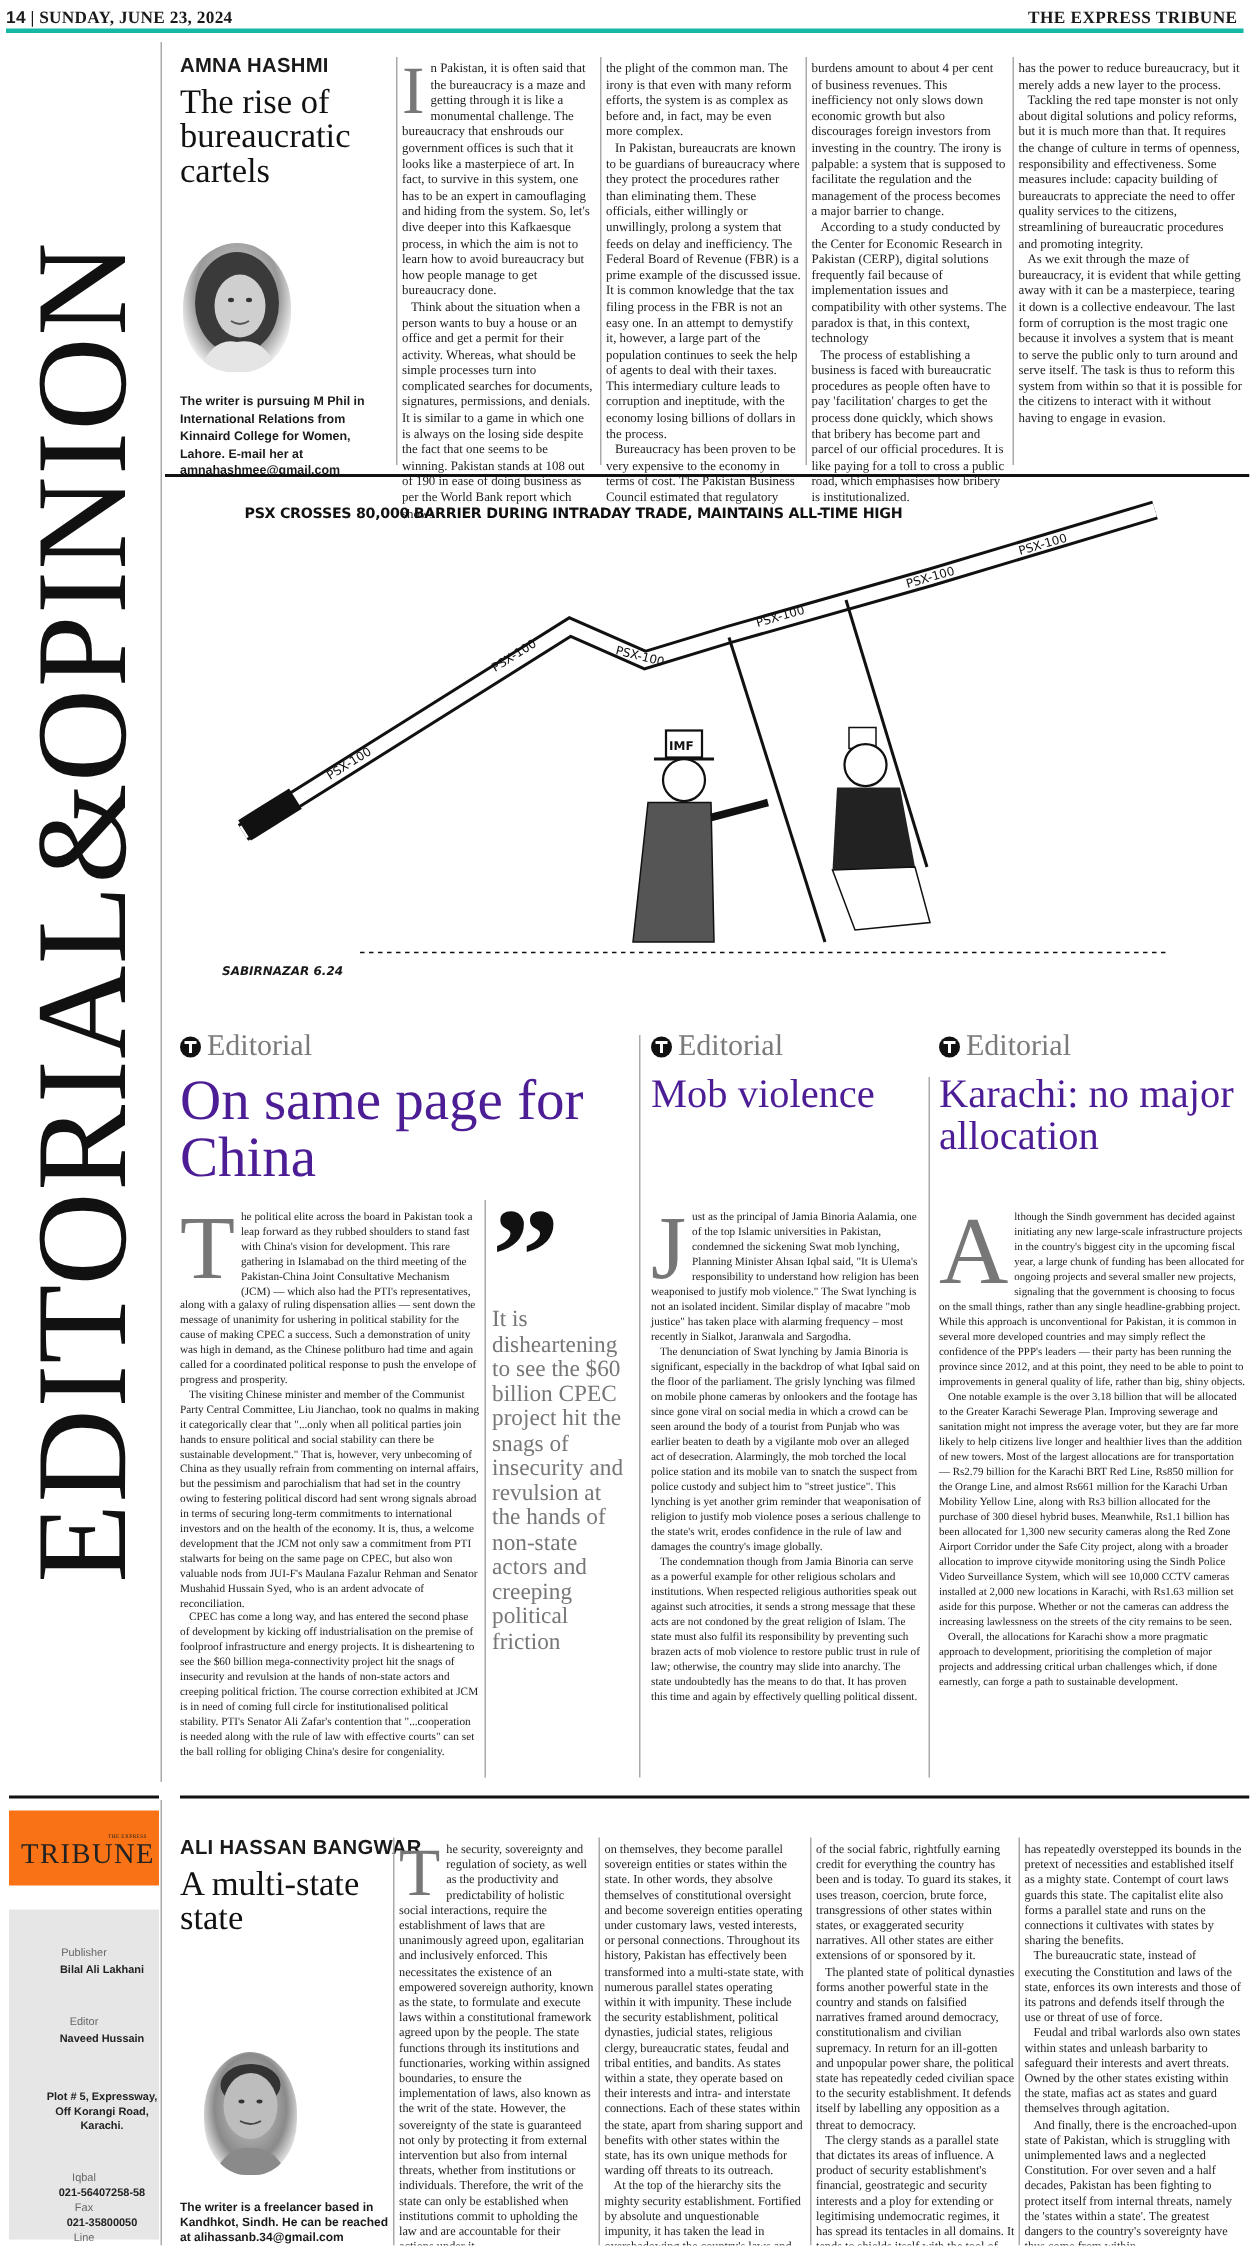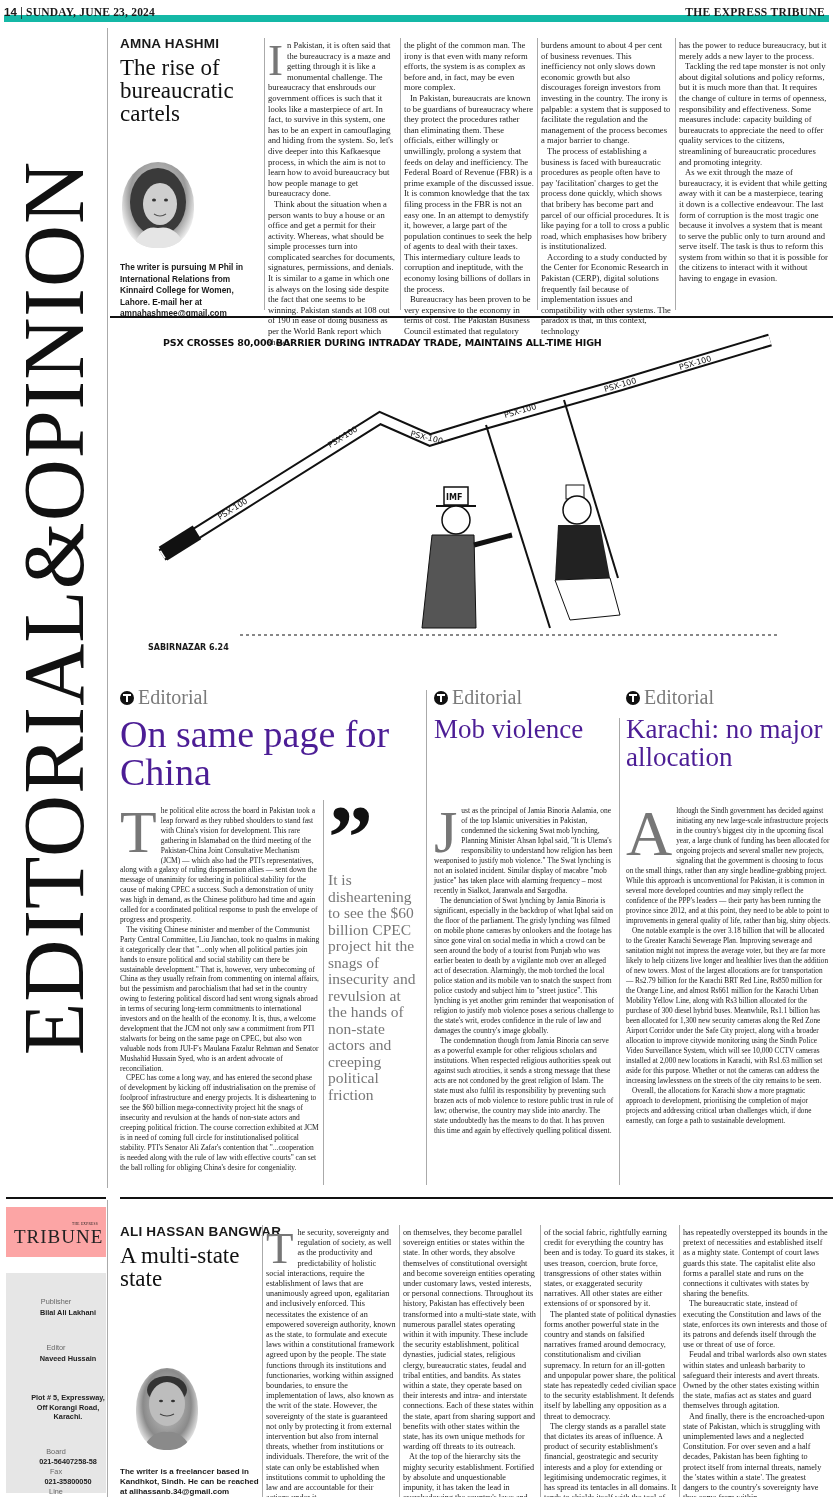--- a/index.html
+++ b/index.html
@@ -1,21 +1,21 @@
 <!DOCTYPE html>
 <html><head>
 <meta charset="utf-8">
 <style>
   * { box-sizing: border-box; margin: 0; padding: 0; }
   html, body { width: 833px; height: 1497px; background: #fff; overflow: hidden; }
   body { position: relative; font-family: "DejaVu Serif", serif; color: #1a1a1a; }
   .abs { position: absolute; }
 
   
-  .masthead { left: 4px; top: 4px; width: 825px; height: 18px; border-bottom: 7px solid #14b8a6; }
+  .masthead { left: 4px; top: 4px; width: 825px; height: 18px; border-bottom: 3px solid #14b8a6; }
   .masthead .left { position: absolute; left: 0; top: 2px; font-family: "Liberation Serif", serif; font-weight: bold; font-size: 11.5px; letter-spacing: .2px; }
   .masthead .left .pg { font-family: "Liberation Sans", sans-serif; font-weight: bold; }
   .masthead .right { position: absolute; right: 4px; top: 2px; font-family: "Liberation Serif", serif; font-weight: bold; font-size: 11.5px; letter-spacing: .3px; }
 
   
   .vbanner { left: 4px; top: 28px; width: 100px; height: 1160px; }
   .vbanner .txt { position: absolute; left: 50px; top: 580px; transform: translate(-50%, -50%) rotate(-90deg); white-space: nowrap; font-family: "Liberation Serif", serif; font-size: 86px; letter-spacing: 1px; line-height: 1; color: #111; }
   .vrule { left: 107px; top: 28px; width: 1px; height: 1160px; background: #aaa; }
   .vrule2 { left: 107px; top: 1200px; width: 1px; height: 297px; background: #aaa; }
 
@@ -27,35 +27,35 @@
   .col p { text-indent: 6px; }
   .col p.first { text-indent: 0; }
   .colrule { width: 1px; background: #aaa; }
   .dropcap { float: left; font-family: "Liberation Serif", serif; color: #777; line-height: .8; margin-right: 4px; margin-top: 2px; }
 
   .portrait { border-radius: 50% 50% 45% 45%; overflow: hidden; background: radial-gradient(ellipse at 50% 40%, #d9d9d9 0%, #9a9a9a 55%, #fff 80%); }
 
   
   .cartoon-rule { left: 110px; top: 316px; width: 723px; height: 2px; background: #111; }
   .cartoon-caption { left: 163px; top: 337px; font-family: "DejaVu Sans", sans-serif; font-size: 9.5px; letter-spacing: -.2px; font-weight: bold; color: #111; text-transform: uppercase; }
-  .sig { left: 148px; top: 643px; font-family: "DejaVu Sans", sans-serif; font-size: 8px; font-weight: bold; }
+  .sig { left: 148px; top: 643px; font-family: "DejaVu Sans", sans-serif; font-size: 8px; font-weight: bold; font-style: italic; }
 
   
   .ed-kicker { font-family: "Liberation Serif", serif; font-size: 20px; color: #7a7a7a; display: flex; align-items: center; }
   .ed-kicker .t-icon { display: inline-block; width: 14px; height: 14px; border-radius: 50%; background: #111; position: relative; margin-right: 4px; }
   .ed-kicker .t-icon::before { content: ""; position: absolute; left: 3px; top: 3px; width: 8px; height: 2px; background: #fff; }
   .ed-kicker .t-icon::after { content: ""; position: absolute; left: 6px; top: 3px; width: 2px; height: 8px; background: #fff; }
   .ed-title { font-family: "Liberation Serif", serif; color: #4c1d95; }
   .pull-quote { font-family: "Liberation Serif", serif; font-size: 15.5px; line-height: 16.5px; color: #777; }
   .quote-mark { font-family: "Liberation Serif", serif; font-size: 90px; line-height: 60px; font-weight: bold; color: #111; letter-spacing: -10px; }
 
   
   .bottom-rule-left { left: 6px; top: 1197px; width: 100px; height: 2px; background: #111; }
   .bottom-rule-main { left: 120px; top: 1197px; width: 713px; height: 2px; background: #111; }
-  .logo-box { left: 6px; top: 1207px; width: 100px; height: 50px; background: #fca5a5; }
+  .logo-box { left: 6px; top: 1207px; width: 100px; height: 50px; background: #f97316; }
   .logo-box .small { position: absolute; right: 8px; top: 15px; font-size: 3.5px; letter-spacing: .3px; font-family: "Liberation Serif", serif; }
   .logo-box .big { position: absolute; left: 8px; top: 19px; font-family: "Liberation Serif", serif; font-size: 19px; letter-spacing: 1px; color: #222; }
   .imprint { left: 6px; top: 1273px; width: 100px; height: 220px; background: #e6e6e6; font-family: "Liberation Sans", sans-serif; text-align: center; font-size: 7.3px; }
   .imprint .lbl { color: #666; }
   .imprint .val { font-weight: bold; color: #222; padding-left: 24px; }
 </style>
 </head>
 <body>
 
 <div class="abs masthead">
@@ -95,22 +95,22 @@
 </div>
 <div class="abs colrule" style="left:400px;top:38px;height:272px;"></div>
 <div class="abs col" style="left:404px;top:40px;width:130px;">
   <p class="first">the plight of the common man. The irony is that even with many reform efforts, the system is as complex as before and, in fact, may be even more complex.</p>
   <p>In Pakistan, bureaucrats are known to be guardians of bureaucracy where they protect the procedures rather than eliminating them. These officials, either willingly or unwillingly, prolong a system that feeds on delay and inefficiency. The Federal Board of Revenue (FBR) is a prime example of the discussed issue. It is common knowledge that the tax filing process in the FBR is not an easy one. In an attempt to demystify it, however, a large part of the population continues to seek the help of agents to deal with their taxes. This intermediary culture leads to corruption and ineptitude, with the economy losing billions of dollars in the process.</p>
   <p>Bureaucracy has been proven to be very expensive to the economy in terms of cost. The Pakistan Business Council estimated that regulatory</p>
 </div>
 <div class="abs colrule" style="left:537px;top:38px;height:272px;"></div>
 <div class="abs col" style="left:541px;top:40px;width:130px;">
   <p class="first">burdens amount to about 4 per cent of business revenues. This inefficiency not only slows down economic growth but also discourages foreign investors from investing in the country. The irony is palpable: a system that is supposed to facilitate the regulation and the management of the process becomes a major barrier to change.</p>
+  <p>According to a study conducted by the Center for Economic Research in Pakistan (CERP), digital solutions frequently fail because of implementation issues and compatibility with other systems. The paradox is that, in this context, technology</p>
   <p>The process of establishing a business is faced with bureaucratic procedures as people often have to pay 'facilitation' charges to get the process done quickly, which shows that bribery has become part and parcel of our official procedures. It is like paying for a toll to cross a public road, which emphasises how bribery is institutionalized.</p>
-  <p>According to a study conducted by the Center for Economic Research in Pakistan (CERP), digital solutions frequently fail because of implementation issues and compatibility with other systems. The paradox is that, in this context, technology</p>
 </div>
 <div class="abs colrule" style="left:675px;top:38px;height:272px;"></div>
 <div class="abs col" style="left:679px;top:40px;width:150px;">
   <p class="first">has the power to reduce bureaucracy, but it merely adds a new layer to the process.</p>
   <p>Tackling the red tape monster is not only about digital solutions and policy reforms, but it is much more than that. It requires the change of culture in terms of openness, responsibility and effectiveness. Some measures include: capacity building of bureaucrats to appreciate the need to offer quality services to the citizens, streamlining of bureaucratic procedures and promoting integrity.</p>
   <p>As we exit through the maze of bureaucracy, it is evident that while getting away with it can be a masterpiece, tearing it down is a collective endeavour. The last form of corruption is the most tragic one because it involves a system that is meant to serve the public only to turn around and serve itself. The task is thus to reform this system from within so that it is possible for the citizens to interact with it without having to engage in evasion.</p>
 </div>
 
 <div class="abs cartoon-rule"></div>
 <div class="abs cartoon-caption">PSX CROSSES 80,000 BARRIER DURING INTRADAY TRADE, MAINTAINS ALL-TIME HIGH</div>
@@ -208,21 +208,21 @@
   <span class="big">TRIBUNE</span>
 </div>
 
 <div class="abs imprint">
   <div class="lbl" style="margin-top:24px;">Publisher</div>
   <div class="val" style="margin-top:2px;">Bilal Ali Lakhani</div>
   <div class="lbl" style="margin-top:26px;">Editor</div>
   <div class="val" style="margin-top:2px;">Naveed Hussain</div>
   <div class="val" style="margin-top:30px;">Plot # 5, Expressway,</div>
   <div class="val" style="margin-top:1px;">Off Korangi Road, Karachi.</div>
-  <div class="lbl" style="margin-top:26px;">Board</div>
+  <div class="lbl" style="margin-top:26px;">Iqbal</div>
   <div class="val" style="margin-top:1px;">021-56407258-58</div>
   <div class="lbl" style="margin-top:1px;">Fax</div>
   <div class="val" style="margin-top:1px;">021-35800050</div>
   <div class="lbl" style="margin-top:1px;">Line</div>
   <div class="val" style="margin-top:1px;">editorial@tribune.com.pk</div>
 </div>
 
 <div class="abs byline" style="left:120px;top:1224px;">ALI HASSAN BANGWAR</div>
 <div class="abs headline-op" style="left:120px;top:1244px;width:140px;">A multi-state state</div>
 <div class="abs portrait" style="left:136px;top:1368px;width:62px;height:82px;background:radial-gradient(ellipse at 50% 45%, #cfcfcf 0%, #8a8a8a 55%, #fff 82%);">

